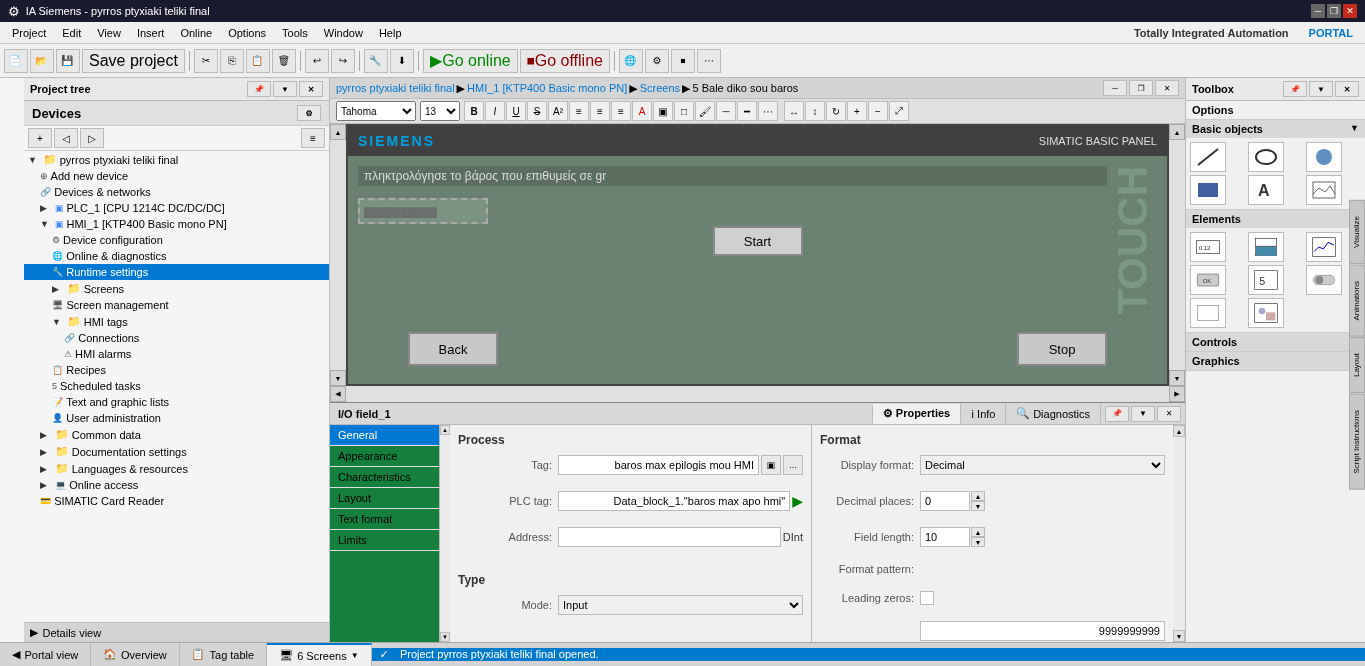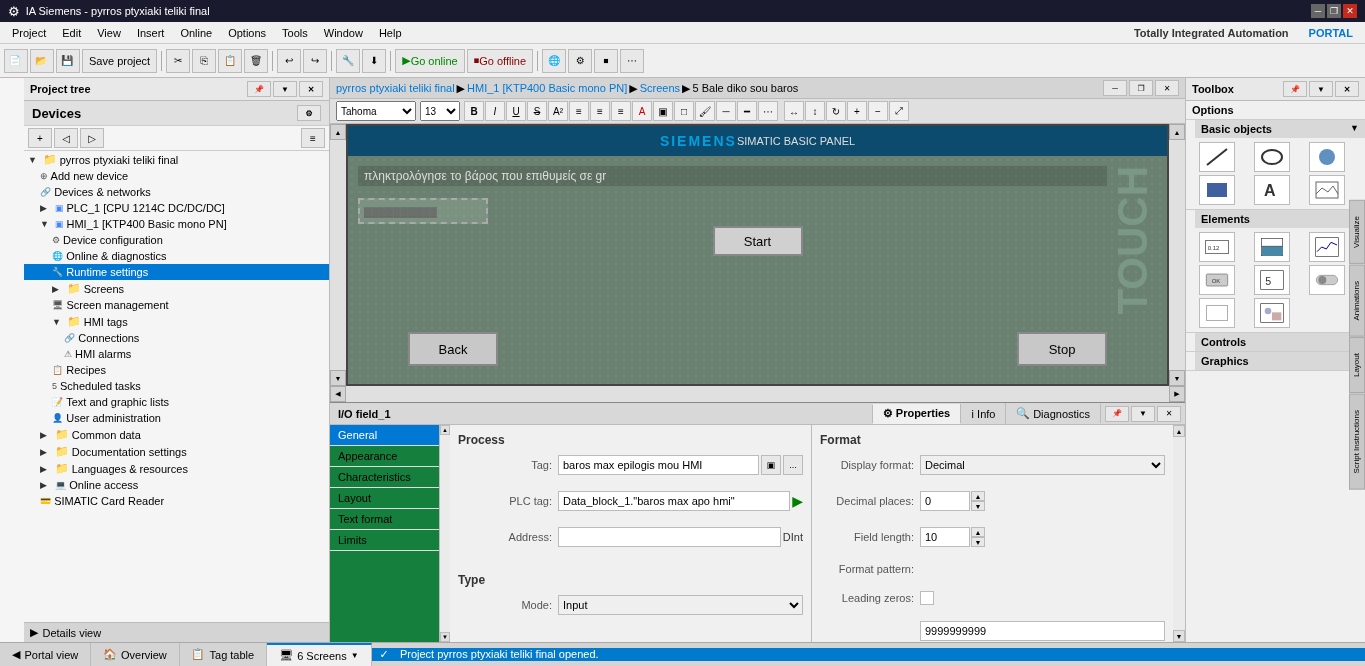--- a/index.html
+++ b/index.html
@@ -11,21 +11,21 @@
     #title-bar .ctrl-btn { width: 14px; height: 14px; border: none; cursor: pointer; font-size: 9px; display: flex; align-items: center; justify-content: center; background: #666; color: white; }
     
     
     #menu-bar { background: #f0f0f0; height: 22px; display: flex; align-items: center; padding: 0 4px; border-bottom: 1px solid #ccc; font-size: 11px; }
     #menu-bar span { padding: 2px 8px; cursor: pointer; }
     
     
     #toolbar { background: #f0f0f0; height: 34px; display: flex; align-items: center; padding: 2px 4px; border-bottom: 1px solid #bbb; gap: 2px; }
     .tb-btn { background: #e8e8e8; border: 1px solid #bbb; height: 24px; min-width: 24px; padding: 0 4px; cursor: pointer; display: flex; align-items: center; justify-content: center; font-size: 10px; }
     .tb-sep { width: 1px; background: #aaa; height: 20px; margin: 0 2px; }
-    .tb-text-btn { padding: 0 6px; font-size: 11px; }
+    .tb-text-btn { padding: 0 6px; font-size: 16px; }
     
     
     #main-layout { display: flex; height: calc(666px - 22px - 22px - 34px - 24px); }
     
     
     #left-panel { width: 330px; background: #f5f5f5; border-right: 1px solid #bbb; display: flex; flex-direction: column; padding-left: 24px; }
     #left-panel-header { background: #e8e8e8; border-bottom: 1px solid #bbb; padding: 3px 6px; font-weight: bold; font-size: 11px; display: flex; justify-content: space-between; align-items: center; }
     #devices-label { background: #e0e0e0; padding: 4px 8px; font-weight: bold; border-bottom: 1px solid #ccc; display: flex; align-items: center; justify-content: space-between; }
     #tree-toolbar { display: flex; gap: 2px; padding: 2px 4px; border-bottom: 1px solid #ccc; }
     #tree-content { flex: 1; overflow-y: auto; font-size: 11px; }
@@ -70,33 +70,33 @@
     .prop-nav-item { padding: 4px 8px; cursor: pointer; font-size: 11px; border-bottom: 1px solid #ddd; }
     .prop-nav-item.selected { background: #0078d4; color: white; }
     
     #prop-main { flex: 1; display: flex; overflow: hidden; }
     #process-section { flex: 1; border-right: 1px solid #bbb; padding: 8px; overflow-y: auto; }
     #format-section { flex: 1; padding: 8px; overflow-y: auto; }
     
     .section-title { font-weight: bold; font-size: 12px; margin-bottom: 8px; color: #333; }
     .prop-row { display: flex; align-items: center; margin-bottom: 16px; font-size: 11px; }
     .prop-label { width: 100px; color: #555; text-align: right; padding-right: 6px; }
-    .prop-input { height: 20px; border: 1px solid #bbb; background: white; flex: 1; padding: 0 4px; font-size: 11px; }
+    .prop-input { height: 20px; border: 1px solid #bbb; background: white; flex: 1; padding: 0 4px; font-size: 11px; text-align: right; }
     .prop-input-btn { width: 20px; height: 20px; border: 1px solid #bbb; background: #e8e8e8; cursor: pointer; display: flex; align-items: center; justify-content: center; font-size: 9px; }
     .prop-value-row { display: flex; align-items: center; gap: 2px; }
     .prop-select { height: 20px; border: 1px solid #bbb; font-size: 11px; }
     .prop-number { width: 50px; height: 20px; border: 1px solid #bbb; font-size: 11px; padding: 0 4px; }
     .spin-btn { width: 14px; height: 10px; border: 1px solid #bbb; background: #e8e8e8; cursor: pointer; display: flex; align-items: center; justify-content: center; font-size: 7px; }
     .checkbox-box { width: 14px; height: 14px; border: 1px solid #bbb; background: white; }
     
     
     #right-panel { width: 180px; background: #f0f0f0; border-left: 1px solid #bbb; display: flex; flex-direction: column; }
     #right-panel-header { background: #e8e8e8; border-bottom: 1px solid #bbb; padding: 3px 6px; font-weight: bold; font-size: 11px; display: flex; justify-content: space-between; align-items: center; }
     #toolbox-content { flex: 1; overflow-y: auto; }
-    .toolbox-section { border-bottom: 1px solid #ccc; padding-left: 9px; }
+    .toolbox-section { border-bottom: 1px solid #ccc; }
     .toolbox-section-header { background: #d8d8d8; padding: 3px 6px; font-weight: bold; font-size: 11px; cursor: pointer; display: flex; justify-content: space-between; }
     .toolbox-items { padding: 4px; display: grid; grid-template-columns: repeat(3, 1fr); gap: 3px; }
     .toolbox-item { width: 36px; height: 30px; border: 1px solid #bbb; background: #fff; cursor: pointer; display: flex; align-items: center; justify-content: center; }
     .toolbox-item svg { width: 24px; height: 20px; }
     .vtab { background: #c8c8c8; border: 1px solid #aaa; width: 16px; padding: 20px 2px; cursor: pointer; font-size: 9px; writing-mode: vertical-rl; transform: rotate(180deg); text-align: center; }
     
     
     #bottom-tabs { height: 24px; background: #d4d4d4; display: flex; align-items: center; border-top: 1px solid #aaa; }
     .bottom-tab { padding: 3px 12px; cursor: pointer; font-size: 11px; border-right: 1px solid #bbb; display: flex; align-items: center; gap: 4px; height: 100%; }
     .bottom-tab.active { background: #f0f0f0; border-top: 2px solid #0078d4; }
@@ -350,21 +350,21 @@
         <div style="display:flex;flex:1;overflow:hidden;">
 
           <div style="width:16px;background:#c8c8c8;display:flex;flex-direction:column;">
             <div style="height:16px;background:#d4d4d4;border:1px solid #aaa;display:flex;align-items:center;justify-content:center;font-size:7px;cursor:pointer;">▲</div>
             <div style="flex:1;background:#e0e0e0;"></div>
             <div style="height:16px;background:#d4d4d4;border:1px solid #aaa;display:flex;align-items:center;justify-content:center;font-size:7px;cursor:pointer;">▼</div>
           </div>
 
           <div id="hmi-main" style="flex:1;position:relative;background:#6a8070;border:2px solid #444;">
 
-            <div id="hmi-header-bar" style="background:#0c4a6e;height:30px;display:flex;align-items:center;padding:4px 10px;justify-content:center;">
+            <div id="hmi-header-bar" style="background:#404040;height:30px;display:flex;align-items:center;padding:4px 10px;justify-content:space-between;">
               <span id="siemens-logo" style="color:#00a0e0;font-weight:bold;font-size:14px;letter-spacing:2px;">SIEMENS</span>
               <span style="color:#ddd;font-size:11px;">SIMATIC BASIC PANEL</span>
             </div>
 
             <div style="position:absolute;right:10px;top:40px;color:#8ab09a;font-size:42px;font-weight:bold;writing-mode:vertical-rl;transform:rotate(180deg);opacity:0.5;letter-spacing:0px;">TOUCH</div>
 
             <div style="position:absolute;top:30px;left:0;right:0;bottom:0;background-image:radial-gradient(circle, #7a9580 1px, transparent 1px);background-size:8px 8px;opacity:0.5;"></div>
 
             <div style="position:absolute;top:40px;left:10px;right:60px;color:#ddd;font-size:12px;padding:3px 6px;background:rgba(0,0,0,0.15);">πληκτρολόγησε το βάρος που επιθυμείς σε gr</div>
 

